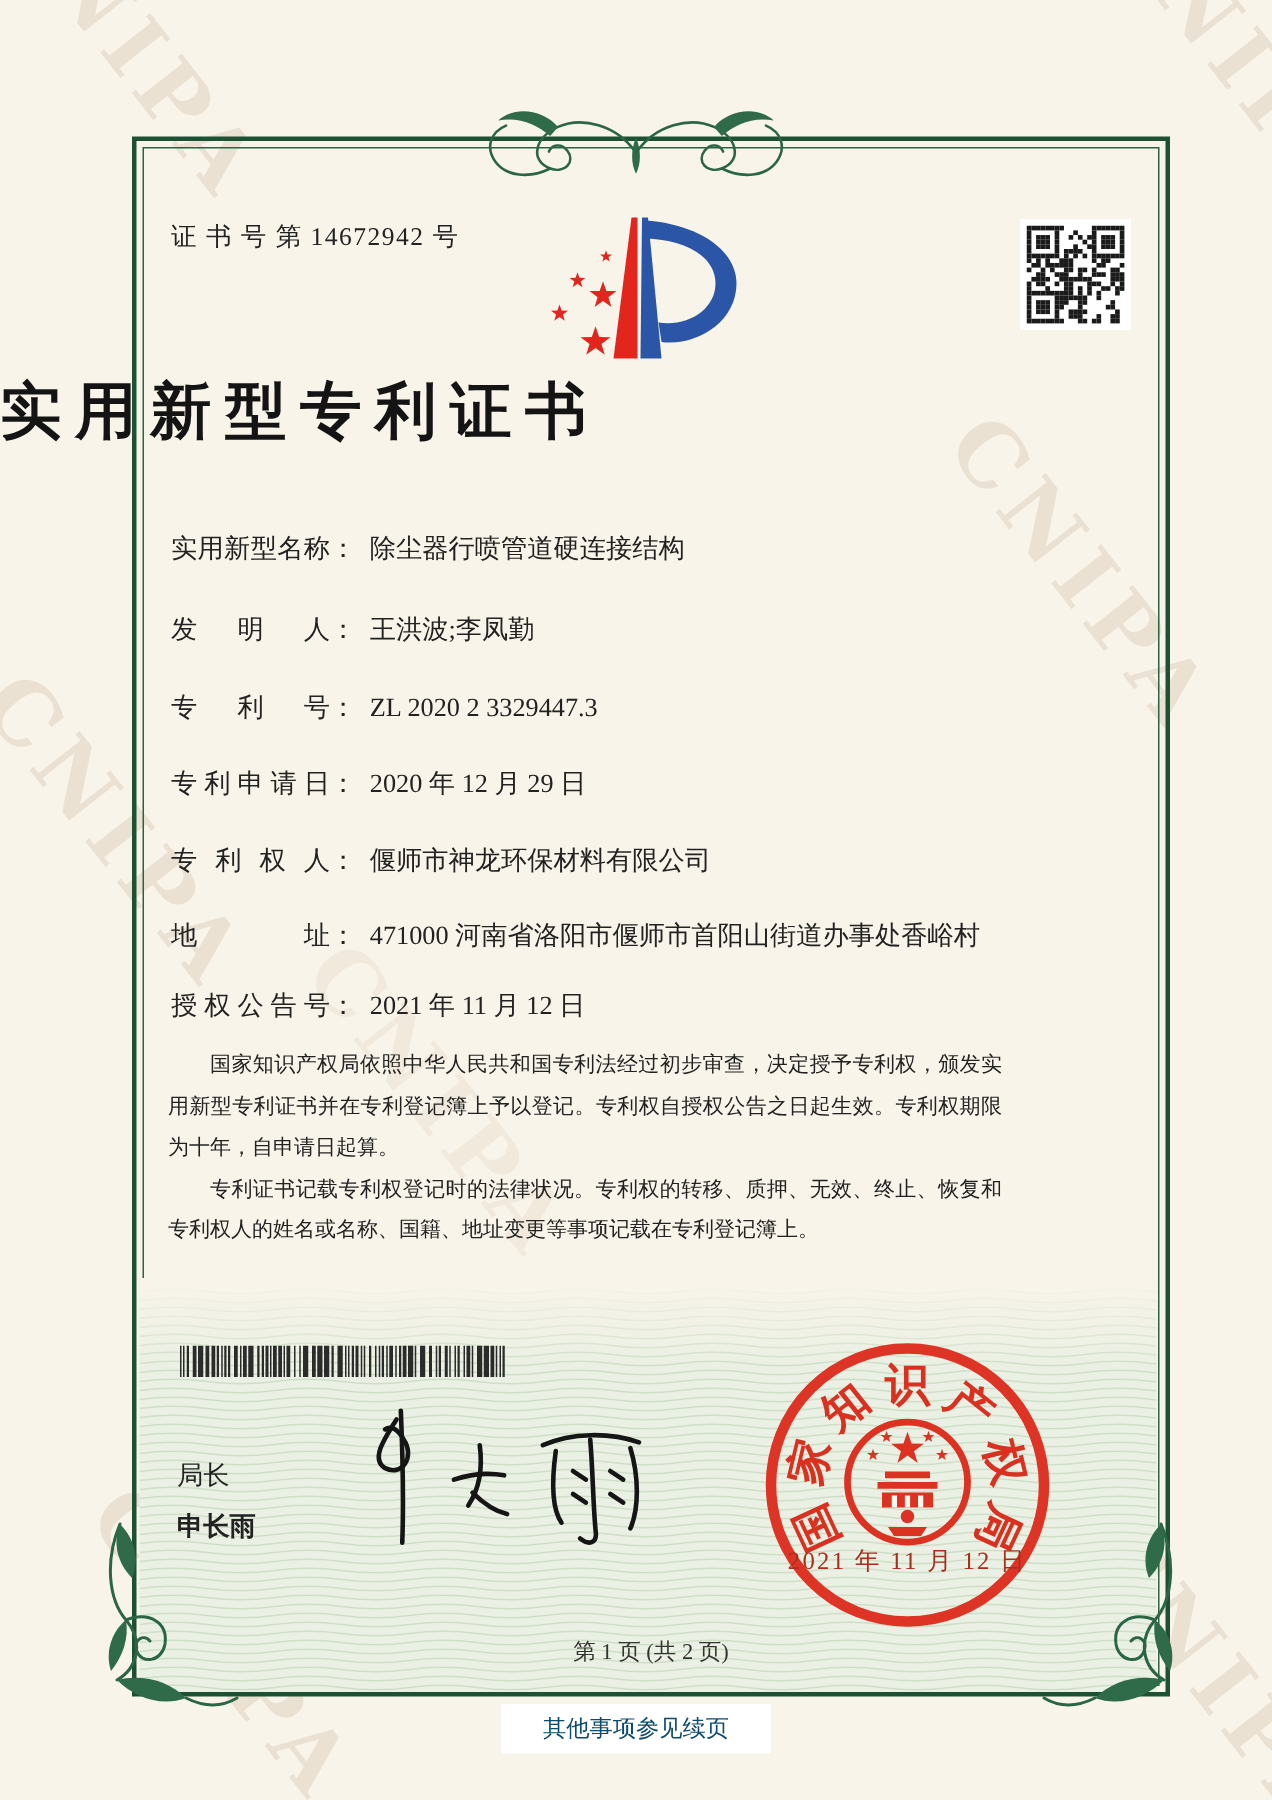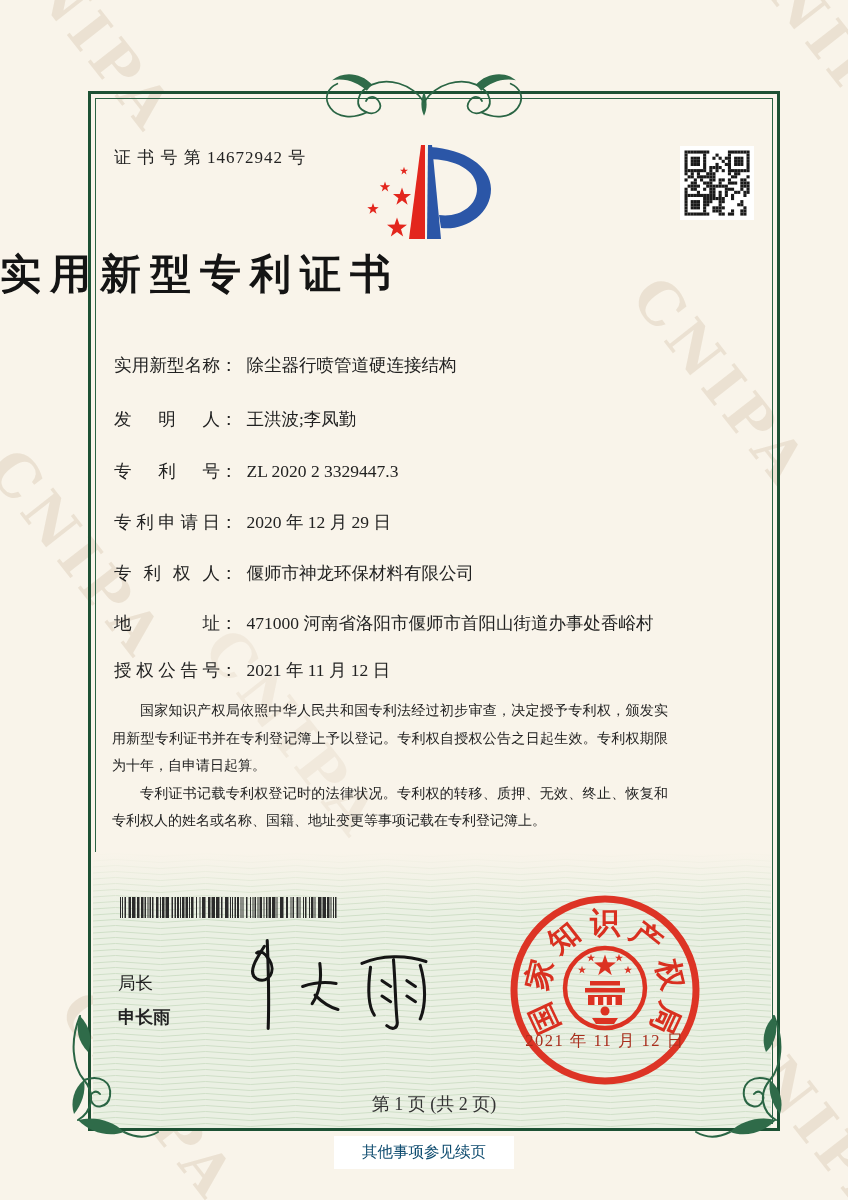--- a/index.html
+++ b/index.html
@@ -74,21 +74,21 @@
   .seal-char{
     font-family:"Liberation Serif","DejaVu Serif",serif;
     font-size:30px;font-weight:700;fill:#d93020;text-anchor:middle;
   }
   .emblem{fill:#dc3222;stroke:none;}
   .emblem-ring{fill:none;stroke:#dc3222;stroke-width:4.5;}
   .seal-date{
     left:500px;top:1030px;width:210px;text-align:center;z-index:4;
     font-size:16.5px;color:#a82e1d;letter-spacing:1.5px;white-space:nowrap;
   }
-  .page-footer{left:88px;top:1092px;width:692px;text-align:center;font-size:18px;color:#333;z-index:2;}
+  .page-footer{left:88px;top:1092px;width:692px;text-align:center;font-size:15px;color:#333;z-index:2;}
   .note{
     left:50%;top:1136px;transform:translateX(-50%);
     background:#ffffff;padding:6px 28px;font-size:15.5px;color:#0c4a6e;
     z-index:2;white-space:nowrap;
   }
 </style>
 </head>
 <body>
 
 <div class="wm" style="left:-36px;top:-6px;">CNIPA</div>

